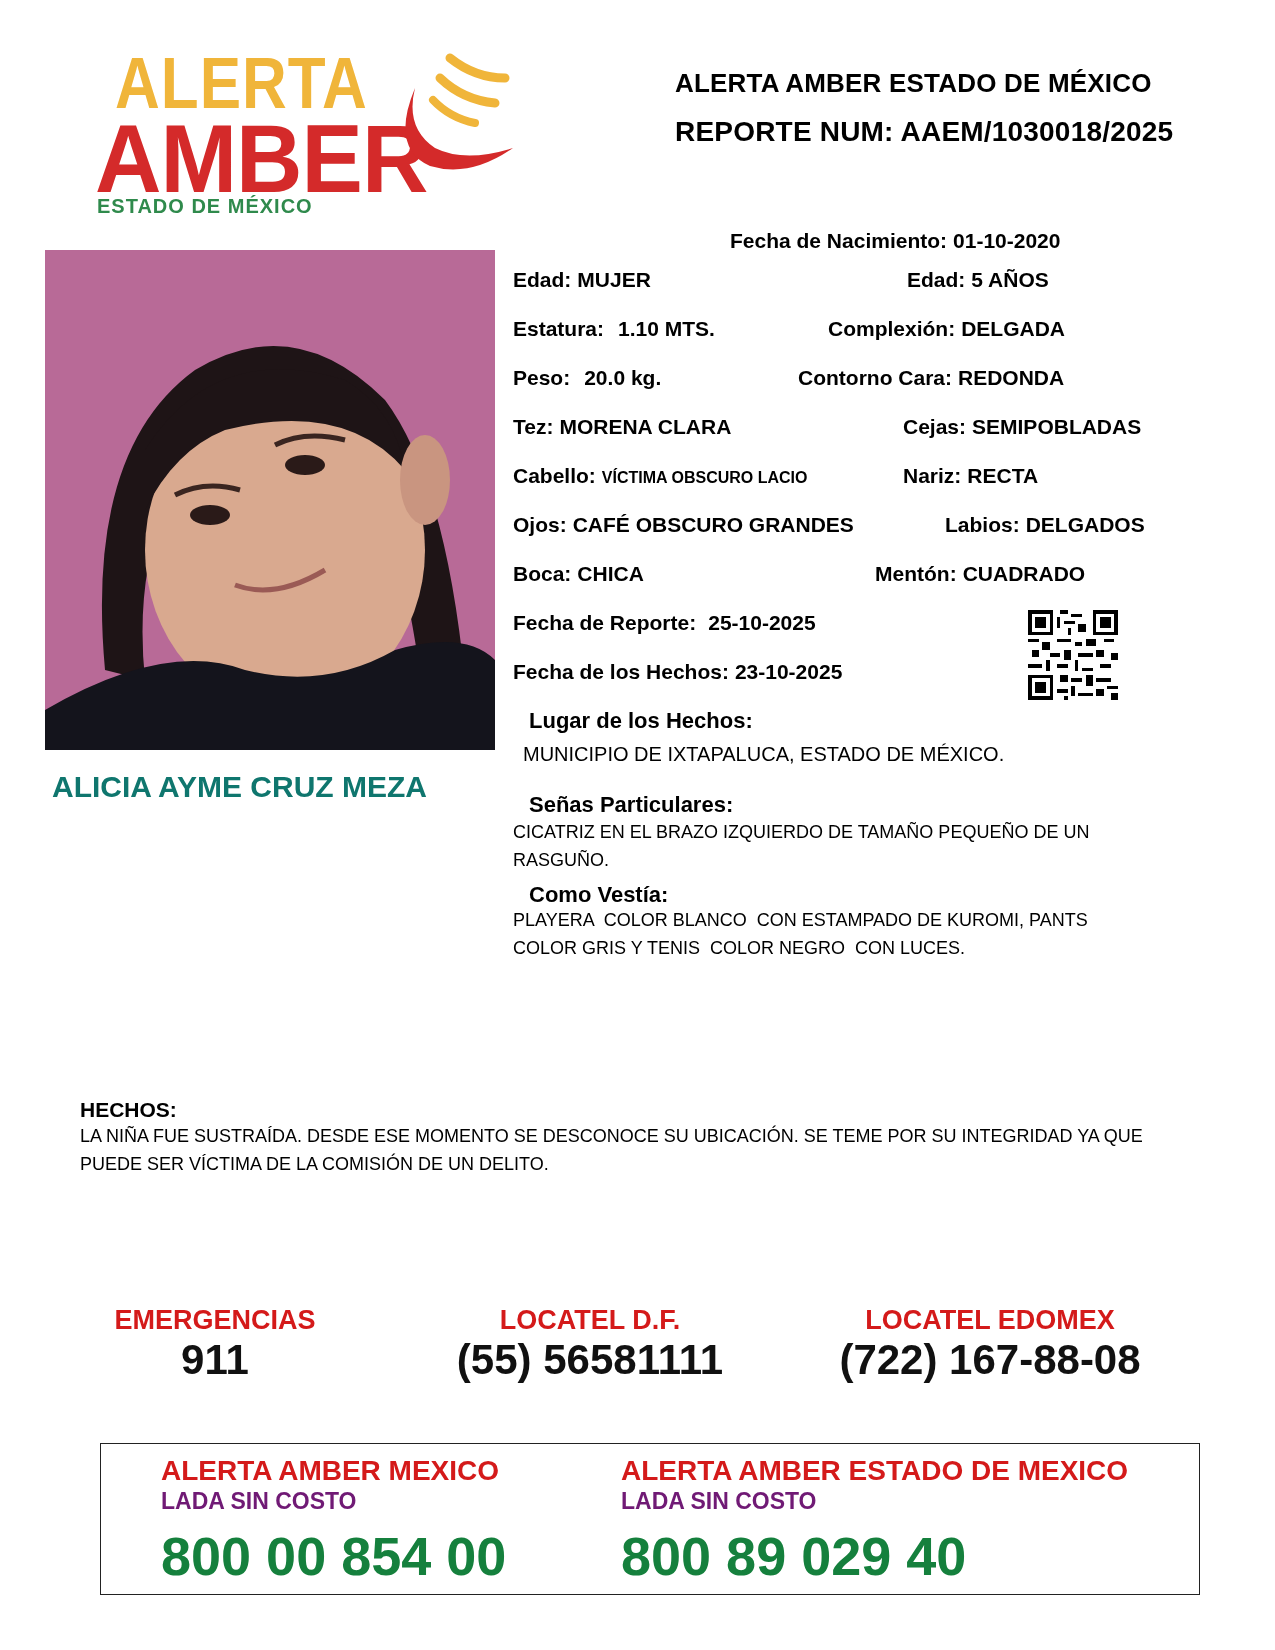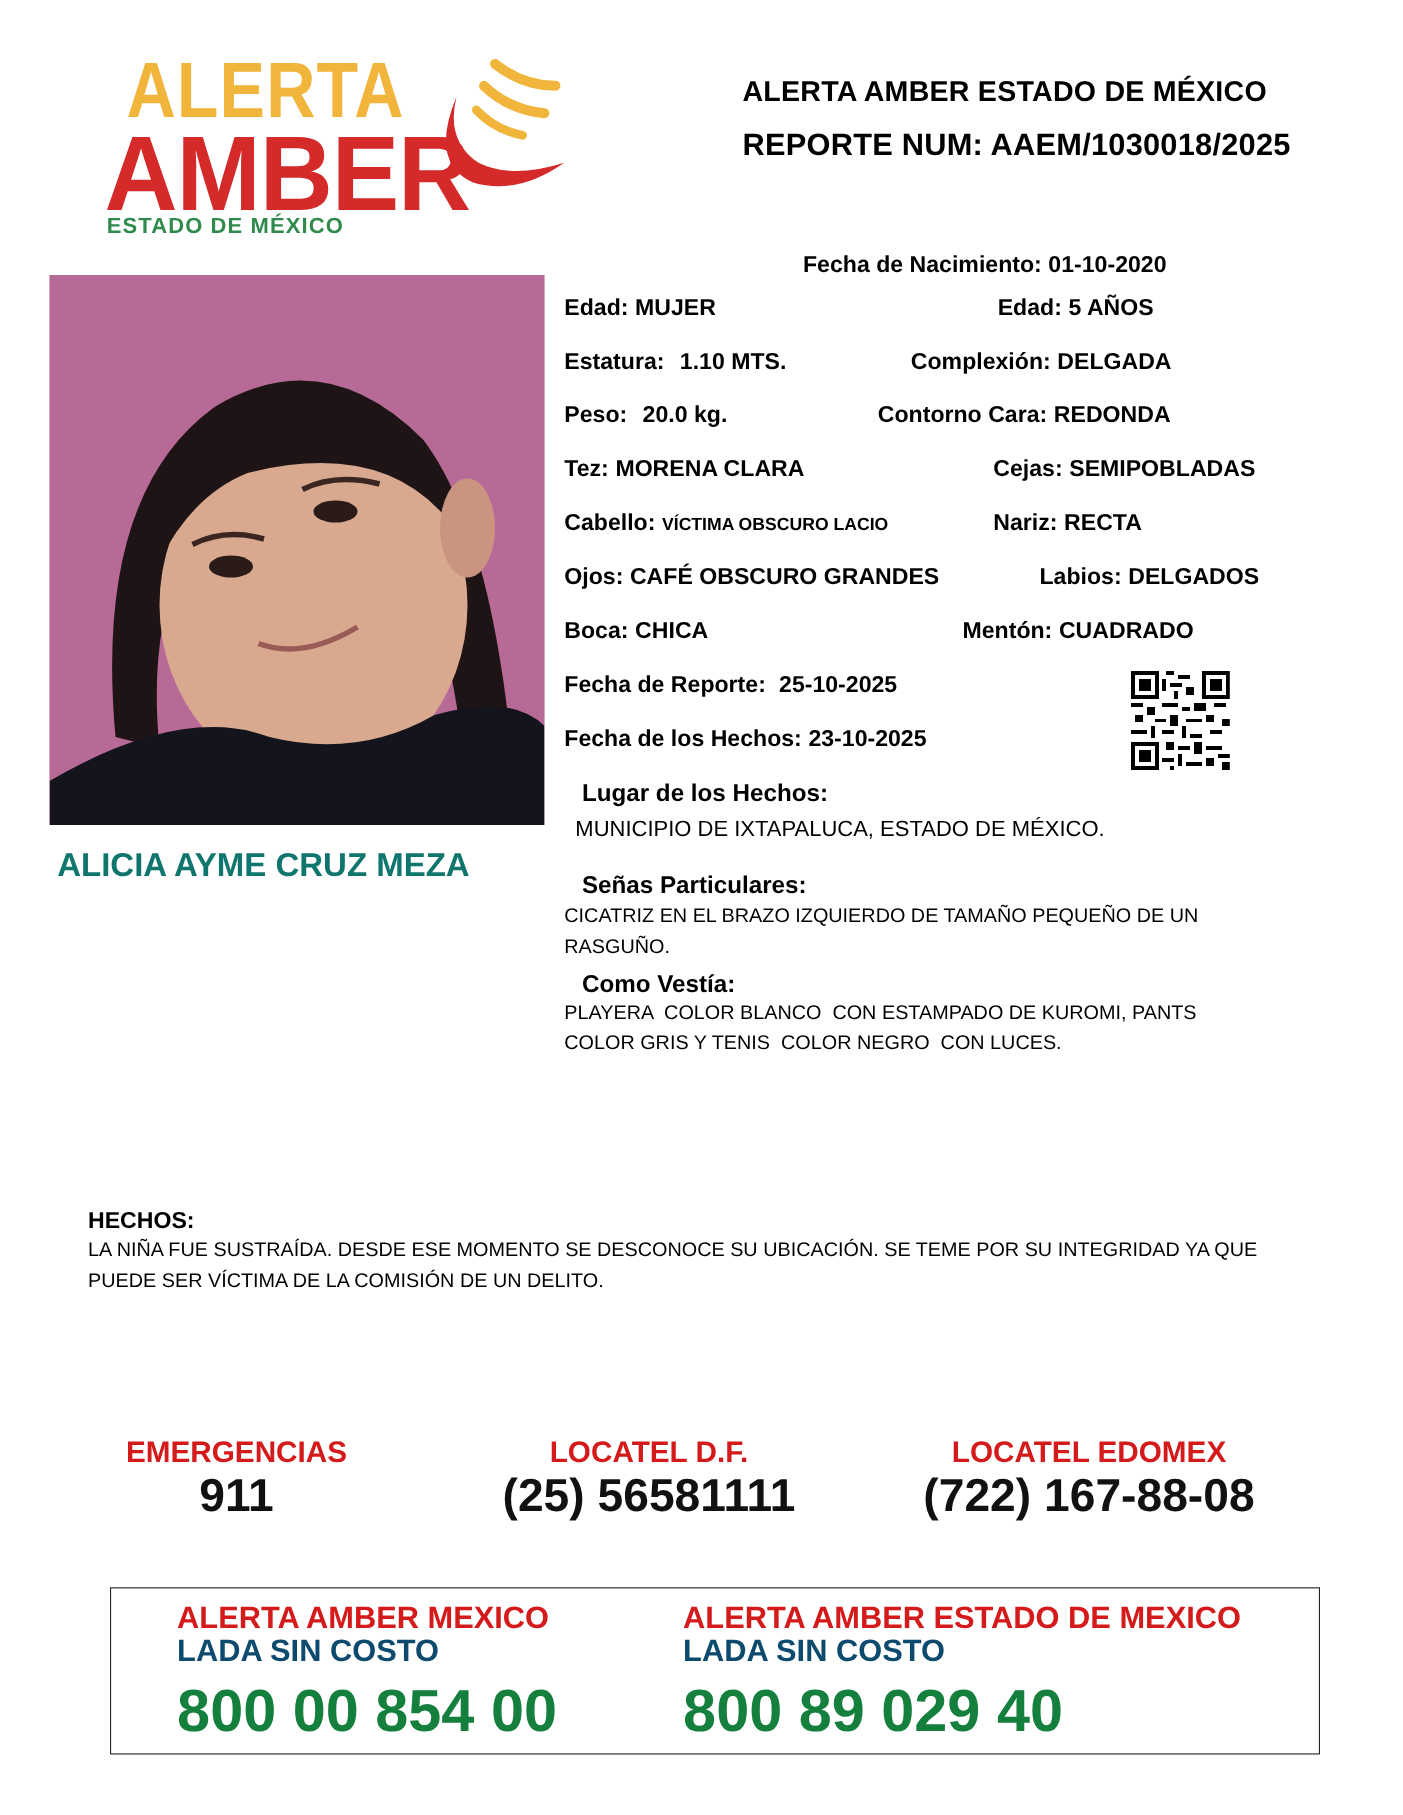--- a/index.html
+++ b/index.html
@@ -40,21 +40,21 @@
   .hechos-label { left: 80px; top: 1098px; font-size: 21px; font-weight: 700; }
   .hechos-text { left: 80px; top: 1122px; width: 1110px; font-size: 18px; line-height: 28px; }
 
   
   .ct-label { font-size: 27px; font-weight: 700; color: #d41a1a; text-align: center; }
   .ct-num { font-size: 42px; font-weight: 700; color: #111; text-align: center; }
 
   .box { left: 100px; top: 1443px; width: 1098px; height: 150px; border: 1.5px solid #222; }
   .box-col { position: absolute; top: 12px; text-align: left; }
   .box-col .t1 { font-size: 28px; font-weight: 700; color: #d41a1a; line-height: 30px; }
-  .box-col .t2 { font-size: 28px; font-weight: 700; color: #0c4a6e; line-height: 30px; }
+  .box-col .t2 { font-size: 23px; font-weight: 700; color: #701a75; line-height: 30px; }
   .box-col .t3 { font-size: 54px; font-weight: 700; color: #15803d; line-height: 68px; margin-top: 6px; }
 </style>
 </head>
 <body>
 
 <div class="abs logo">
   <div class="l1">ALERTA</div>
   <div class="l2">AMBER</div>
   <div class="l3">ESTADO DE MÉXICO</div>
   <svg width="180" height="150" viewBox="0 0 180 150">
@@ -208,21 +208,21 @@
 
 <div class="abs hechos-label">HECHOS:</div>
 <div class="abs hechos-text">LA NIÑA FUE SUSTRAÍDA. DESDE ESE MOMENTO SE DESCONOCE SU UBICACIÓN. SE TEME POR SU INTEGRIDAD YA QUE PUEDE SER VÍCTIMA DE LA COMISIÓN DE UN DELITO.</div>
 
 <div class="abs" style="left:90px; top:1305px; width:250px;">
   <div class="ct-label">EMERGENCIAS</div>
   <div class="ct-num">911</div>
 </div>
 <div class="abs" style="left:420px; top:1305px; width:340px;">
   <div class="ct-label">LOCATEL D.F.</div>
-  <div class="ct-num">(25) 56581111</div>
+  <div class="ct-num">(55) 56581111</div>
 </div>
 <div class="abs" style="left:820px; top:1305px; width:340px;">
   <div class="ct-label">LOCATEL EDOMEX</div>
   <div class="ct-num">(722) 167-88-08</div>
 </div>
 
 <div class="abs box">
   <div class="box-col" style="left:60px; width:430px;">
     <div class="t1">ALERTA AMBER MEXICO</div>
     <div class="t2">LADA SIN COSTO</div>

